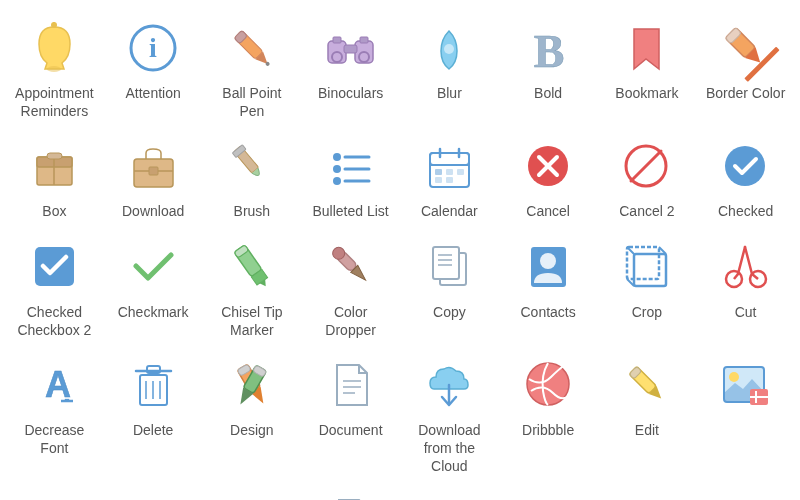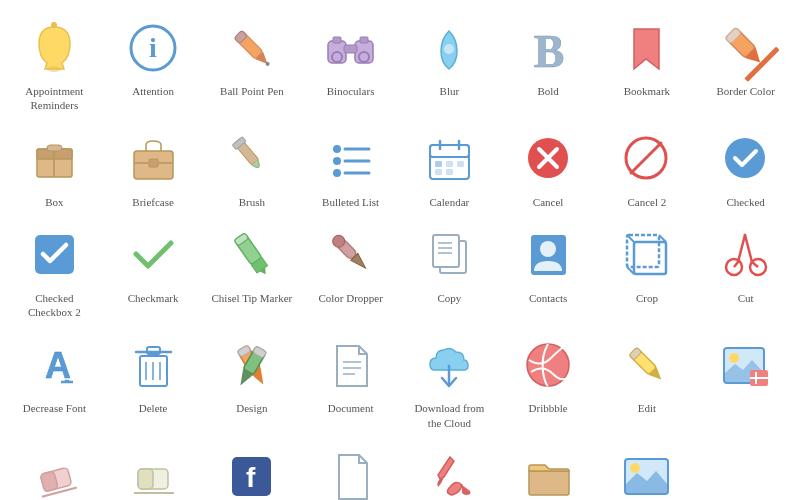--- a/index.html
+++ b/index.html
@@ -26,26 +26,25 @@
     }
     .icon-img {
       width: 60px;
       height: 60px;
       display: flex;
       align-items: center;
       justify-content: center;
       margin-bottom: 6px;
     }
     .icon-label {
-      font-size: 11px;
+      font-size: 14px;
       color: #555;
       text-align: center;
       line-height: 1.3;
       max-width: 85px;
-      font-family: Liberation Serif, serif;
     }
     svg { overflow: visible; }
   </style>
 </head>
 <body>
 
 <div class="icon-grid">
 
   <div class="icon-cell">
     <div class="icon-img">
@@ -154,21 +153,21 @@
 
   <div class="icon-cell">
     <div class="icon-img">
       <svg width="55" height="55" viewBox="0 0 55 55">
         <rect x="8" y="20" width="39" height="28" rx="3" fill="#DEB887" stroke="#B8965A" stroke-width="1.5"></rect>
         <path d="M20 20 L20 14 Q20 10 27 10 Q35 10 35 14 L35 20" fill="none" stroke="#B8965A" stroke-width="1.5"></path>
         <line x1="8" y1="32" x2="47" y2="32" stroke="#B8965A" stroke-width="1.5"></line>
         <rect x="23" y="28" width="9" height="8" rx="1" fill="#C8A070" stroke="#B8965A" stroke-width="1"></rect>
       </svg>
     </div>
-    <span class="icon-label">Briefcase</span>
+    <span class="icon-label">Download</span>
   </div>
 
   <div class="icon-cell">
     <div class="icon-img">
       <svg width="55" height="55" viewBox="0 0 55 55">
         <g transform="rotate(-40, 27, 27)">
           <rect x="23" y="5" width="9" height="28" rx="2" fill="#D4B896" stroke="#B8965A" stroke-width="1"></rect>
           <path d="M23 33 Q27 45 31 33" fill="#A8D0A0" stroke="#80B080" stroke-width="1"></path>
           <rect x="21" y="5" width="13" height="6" rx="1" fill="#C0C0C0" stroke="#A0A0A0" stroke-width="1"></rect>
         </g>

